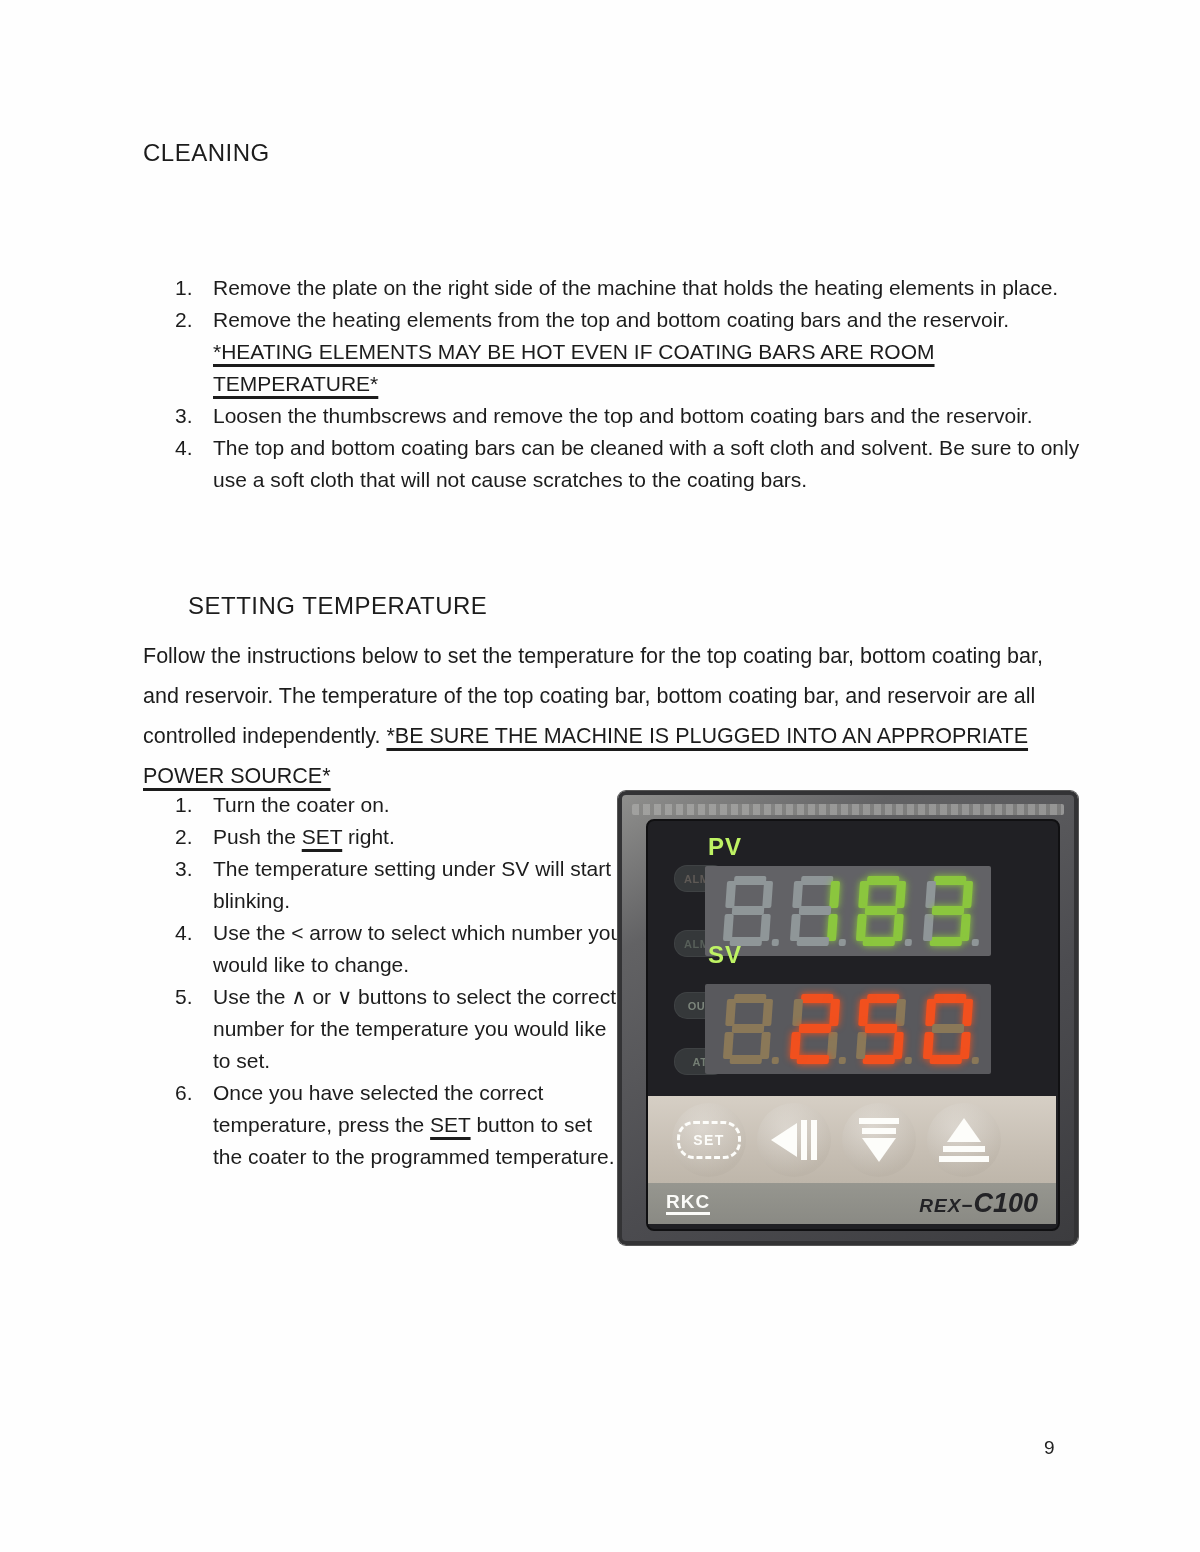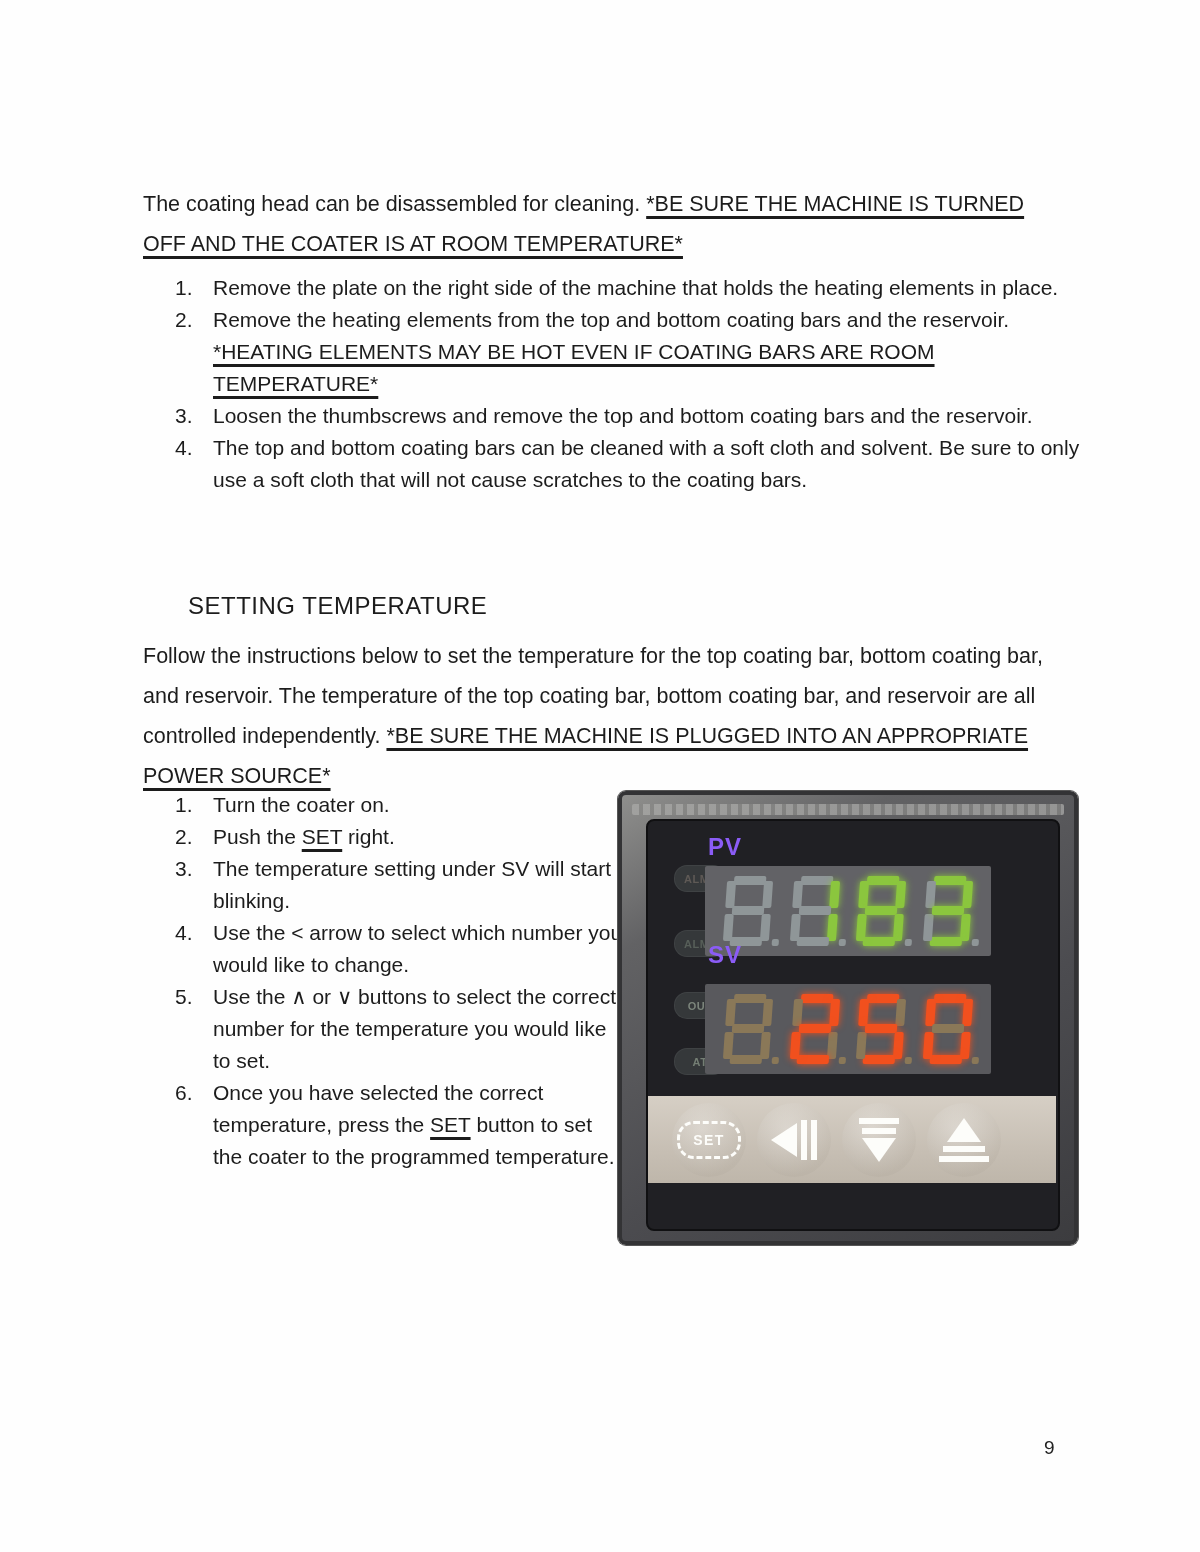--- a/index.html
+++ b/index.html
@@ -62,21 +62,21 @@
     position:absolute;left:10px;right:10px;top:9px;height:11px;
     background:repeating-linear-gradient(90deg,#a9a9a7 0 7px,#888886 7px 11px);
     border-radius:2px;opacity:.75;
   }
   .ctl-face{
     position:absolute;left:24px;top:24px;right:14px;bottom:10px;
     background:#202024;border:2px solid #101012;border-radius:8px;
   }
   .disp-label{
     position:absolute;left:60px;
-    color:#8b5cf6;font-weight:bold;font-size:24px;letter-spacing:1px;
+    color:#bef264;font-weight:bold;font-size:24px;letter-spacing:1px;
   }
   .pv-label{top:12px;}
   .sv-label{top:120px;}
   .seg-window{
     position:absolute;left:57px;width:286px;height:90px;
     display:flex;align-items:center;justify-content:space-evenly;
     border-radius:2px;
   }
   .pv-window{top:45px;}
   .sv-window{top:163px;}
@@ -146,22 +146,22 @@
     font-style:italic;color:#232326;white-space:nowrap;
   }
   .model .pref{font-size:19px;font-weight:600;letter-spacing:1px;}
   .model .suff{font-size:27px;font-weight:bold;}
 </style>
 </head>
 <body>
 
 <div class="page">
 
-
-  <div class="para p1"><span>The coating head can be disassembled for cleaning. </span><span class="u">*BE SURE THE MACHINE IS TURNED OFF AND THE COATER IS AT ROOM TEMPERATURE*</span></div>
+  <div class="doc-heading h1">CLEANING</div>
+
 
   <ol class="steps ol1">
     <li><span>Remove the plate on the right side of the machine that holds the heating elements in place.</span></li>
     <li><span>Remove the heating elements from the top and bottom coating bars and the reservoir. </span><span class="u">*HEATING ELEMENTS MAY BE HOT EVEN IF COATING BARS ARE ROOM TEMPERATURE*</span></li>
     <li><span>Loosen the thumbscrews and remove the top and bottom coating bars and the reservoir.</span></li>
     <li><span>The top and bottom coating bars can be cleaned with a soft cloth and solvent. Be sure to only use a soft cloth that will not cause scratches to the coating bars.</span></li>
   </ol>
 
   <div class="doc-heading h2">SETTING TEMPERATURE</div>
 
@@ -293,19 +293,23 @@
         </div>
         <div class="btn">
           <div class="icon-up">
             <div class="tri-up"></div>
               <div class="hbar-u1"></div>
               <div class="hbar-u2"></div>
           </div>
         </div>
       </div>
 
+      <div class="brand-strip">
+        <div class="brand-logo">RKC</div>
+        <div class="model"><span class="pref">REX−</span><span class="suff">C100</span></div>
+      </div>
 
     </div>
   </div>
 
   <div class="page-number">9</div>
 
 </div>
 
 </body></html>

